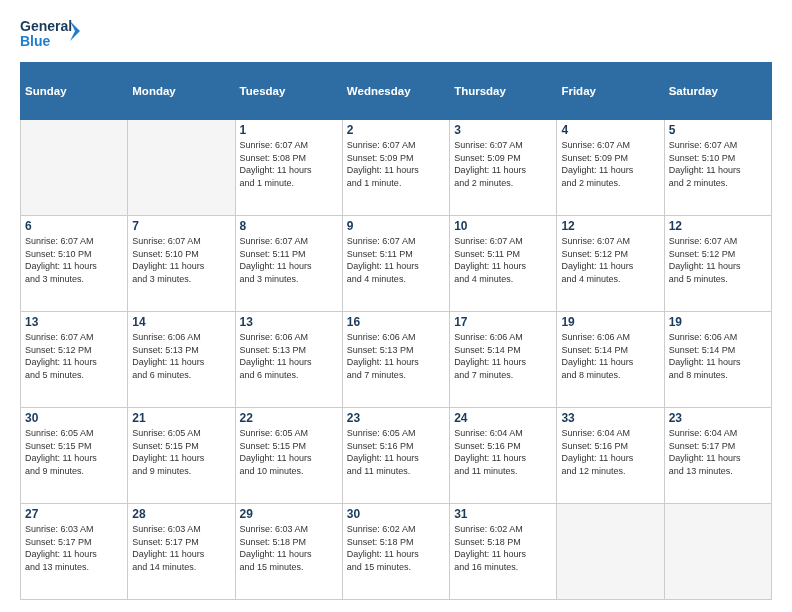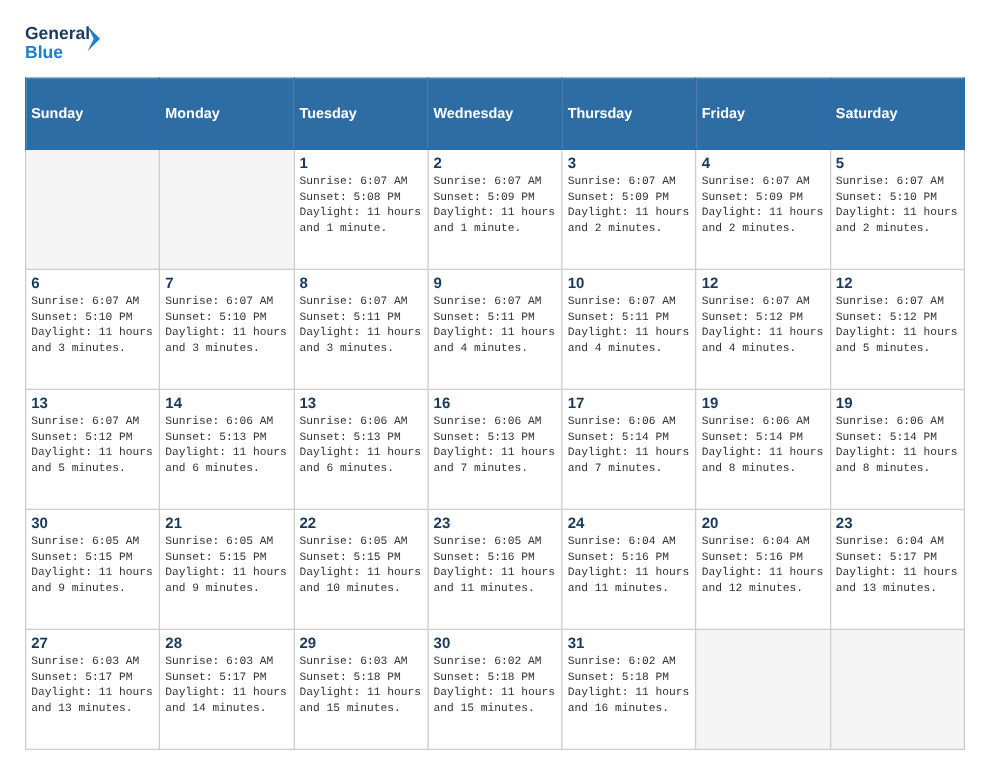--- a/index.html
+++ b/index.html
@@ -74,21 +74,20 @@
       font-size: 12px;
       font-weight: bold;
       color: #1a3a5c;
       display: block;
       margin-bottom: 2px;
     }
     .day-info {
       font-size: 9px;
       color: #333;
       line-height: 1.4;
-      font-family: Liberation Mono, monospace;
     }
   </style>
 </head>
 <body>
 
 <div class="page">
   <div class="header">
     <div class="logo">
         <svg width="60" height="36" viewBox="0 0 60 36">
           <text x="0" y="15" font-size="14" font-weight="bold" fill="#1a3a5c" font-family="Arial">General</text>
@@ -286,21 +285,21 @@
 and 11 minutes.</div>
           </td>
           <td>
             <span class="day-number">24</span>
             <div class="day-info" style="white-space: pre-line;">Sunrise: 6:04 AM
 Sunset: 5:16 PM
 Daylight: 11 hours
 and 11 minutes.</div>
           </td>
           <td>
-            <span class="day-number">20</span>
+            <span class="day-number">33</span>
             <div class="day-info" style="white-space: pre-line;">Sunrise: 6:04 AM
 Sunset: 5:16 PM
 Daylight: 11 hours
 and 12 minutes.</div>
           </td>
           <td>
             <span class="day-number">23</span>
             <div class="day-info" style="white-space: pre-line;">Sunrise: 6:04 AM
 Sunset: 5:17 PM
 Daylight: 11 hours

